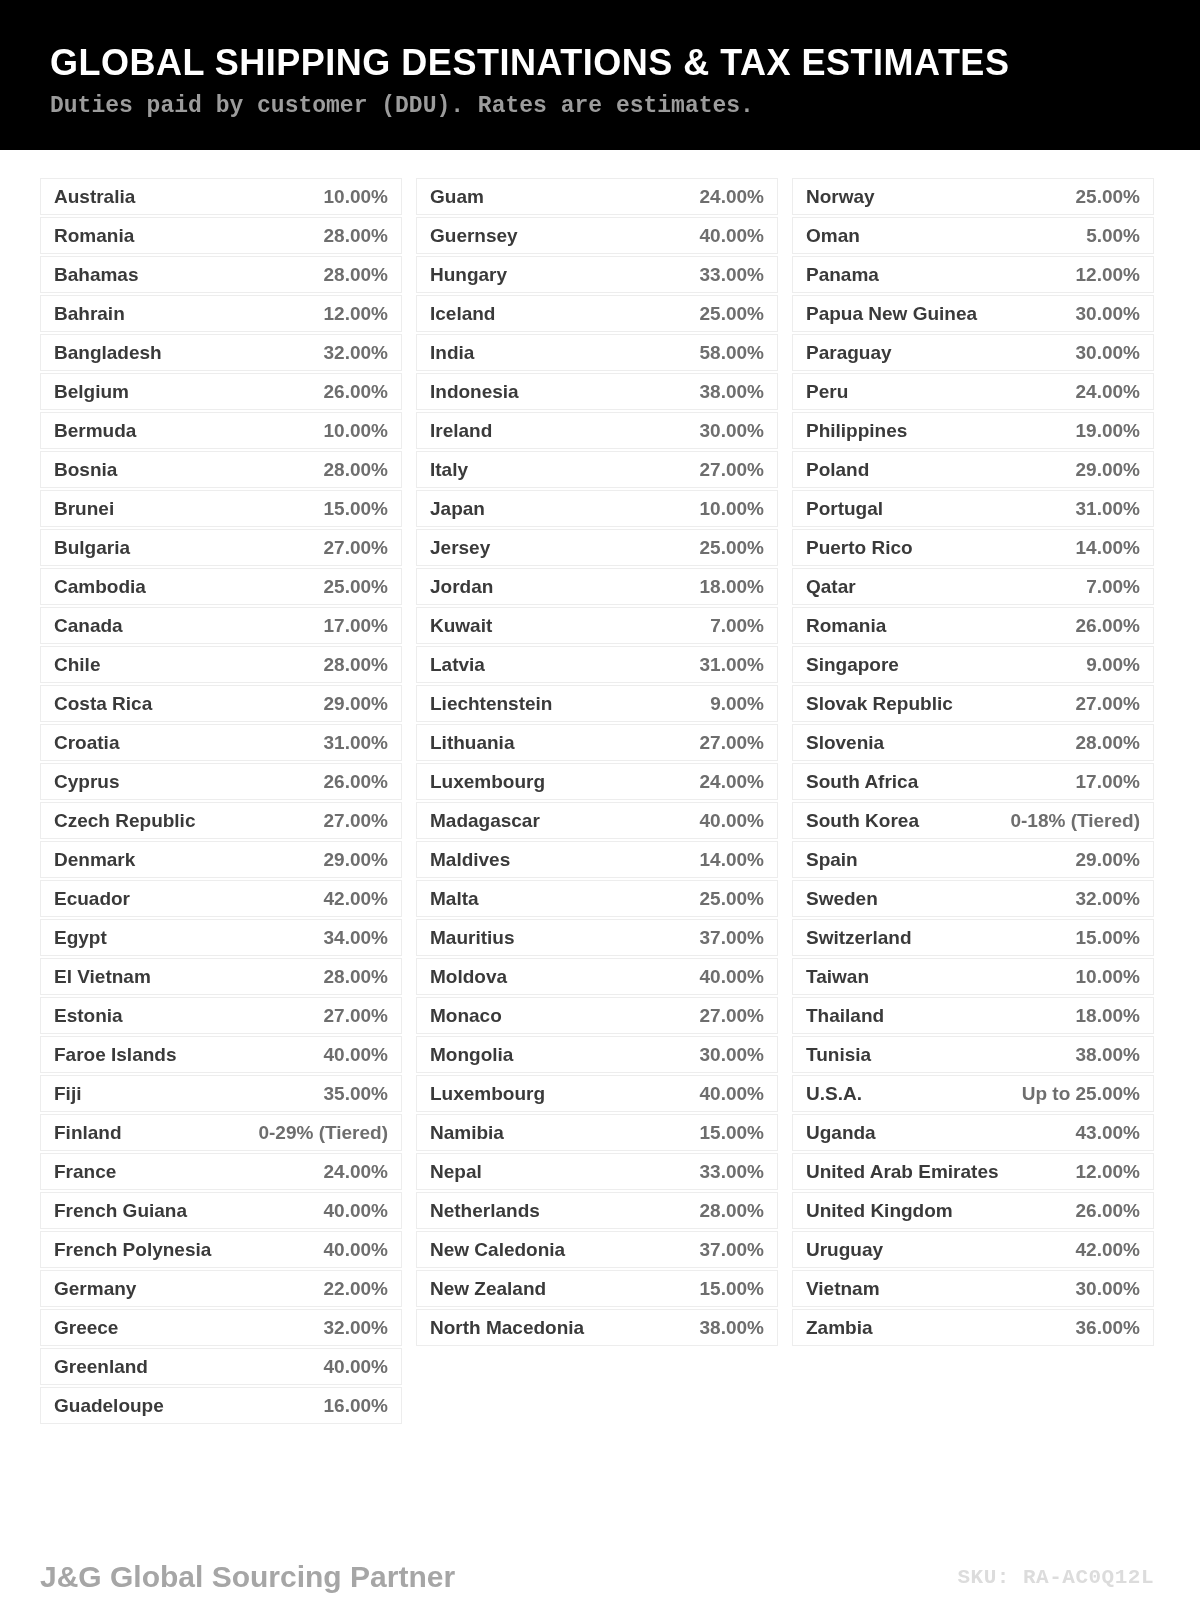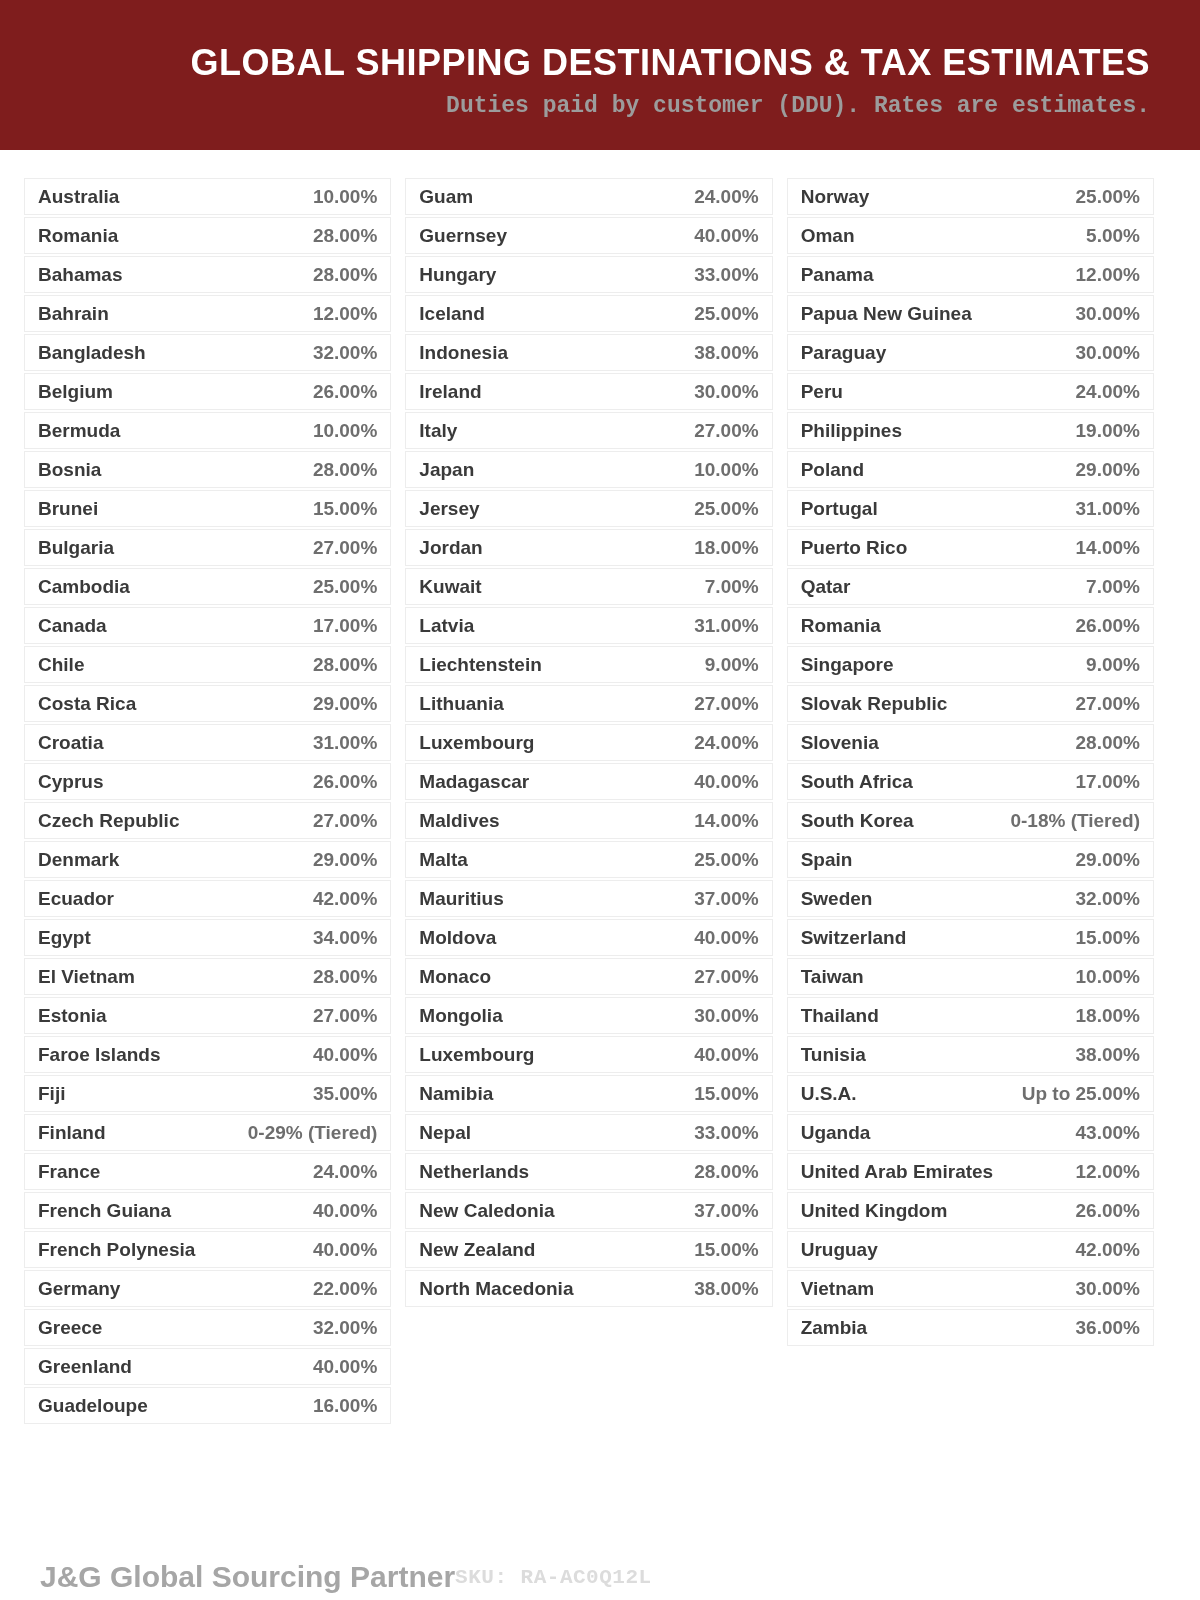--- a/index.html
+++ b/index.html
@@ -5,45 +5,44 @@
   html, body { margin: 0; padding: 0; }
   body {
     width: 1200px;
     height: 1600px;
     position: relative;
     background: #ffffff;
     font-family: "Liberation Sans", sans-serif;
     overflow: hidden;
   }
   .header {
-    background: #7f1d1d;
+    background: #000000;
     height: 150px;
     box-sizing: border-box;
-    padding: 42px 50px 0 70px;
-    text-align: right;
+    padding: 42px 50px 0 50px;
   }
   .title {
     margin: 0;
     color: #ffffff;
     font-size: 36px;
     font-weight: bold;
     letter-spacing: 0.5px;
     white-space: nowrap;
   }
   .subtitle {
     margin: 9px 0 0 0;
     color: #9c9c9c;
     font-size: 23px;
     font-weight: bold;
     font-family: Liberation Mono, monospace;
   }
   .columns {
     display: flex;
     gap: 14px;
-    padding: 28px 46px 0 24px;
+    padding: 28px 46px 0 40px;
     align-items: flex-start;
   }
   .col { flex: 1; min-width: 0; }
   .row {
     display: flex;
     justify-content: space-between;
     align-items: center;
     height: 37px;
     box-sizing: border-box;
     border: 1px solid #ededed;
@@ -63,20 +62,21 @@
     color: #6e6e6e;
     white-space: nowrap;
     margin-left: 8px;
   }
   .footer {
     position: absolute;
     top: 1560px;
     left: 40px;
     right: 46px;
     display: flex;
+    justify-content: space-between;
     align-items: center;
   }
   .brand {
     font-size: 30px;
     font-weight: bold;
     color: #a6a6a6;
   }
   .sku {
     font-size: 21px;
     font-weight: bold;
@@ -235,20 +235,24 @@
       </div>
       <div class="row">
         <span class="country">Hungary</span>
         <span class="rate">33.00%</span>
       </div>
       <div class="row">
         <span class="country">Iceland</span>
         <span class="rate">25.00%</span>
       </div>
       <div class="row">
+        <span class="country">India</span>
+        <span class="rate">58.00%</span>
+      </div>
+      <div class="row">
         <span class="country">Indonesia</span>
         <span class="rate">38.00%</span>
       </div>
       <div class="row">
         <span class="country">Ireland</span>
         <span class="rate">30.00%</span>
       </div>
       <div class="row">
         <span class="country">Italy</span>
         <span class="rate">27.00%</span>

